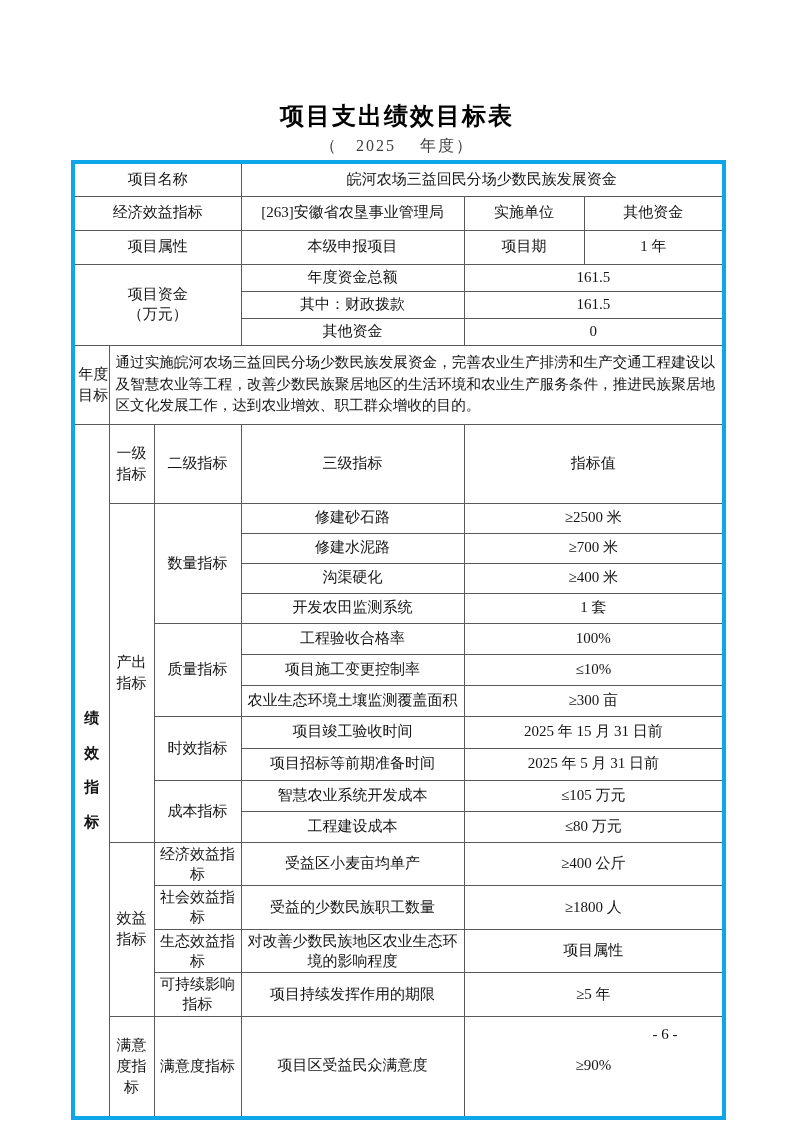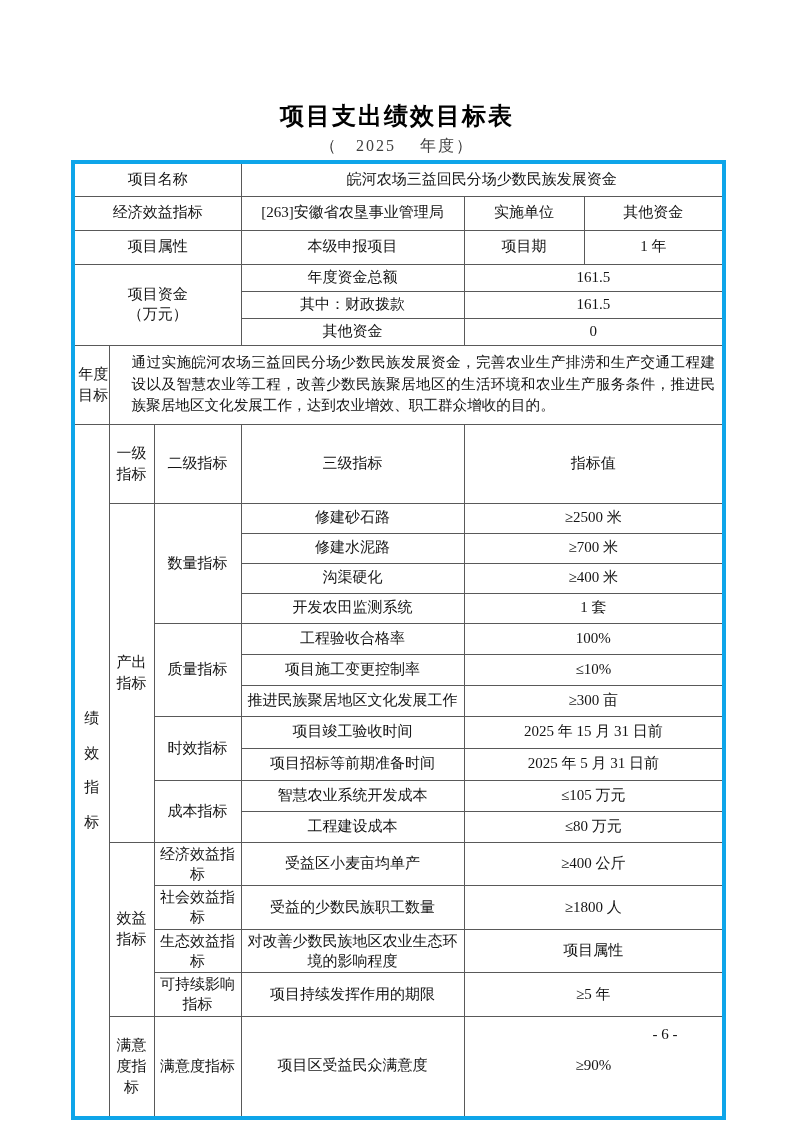--- a/index.html
+++ b/index.html
@@ -26,25 +26,25 @@
   td{
     border:1px solid #595959;
     text-align:center;vertical-align:middle;
     font-size:15px;line-height:1.3;
     padding:1px 2px;overflow:hidden;color:#141414;
   }
   tr.h34{height:34px;} tr.h27{height:27px;} tr.h72{height:72px;}
   tr.h40{height:40px;} tr.h30{height:30px;} tr.h31{height:31px;}
   tr.h32{height:32px;} tr.h38{height:38px;} tr.h37{height:37px;} tr.h54{height:54px;}
   .prewrap{white-space:pre-line;}
-  .vert-label div{width:1.1em;margin:0 auto;word-break:break-all;line-height:2.3;letter-spacing:0;}
+  .vert-label div{width:1.1em;margin:0 auto;word-break:break-all;line-height:2.3;letter-spacing:0;font-weight:bold;}
   .wrap2 div{width:2.15em;margin:17px auto;word-break:break-all;line-height:1.4;}
   .l2cell{word-break:break-all;line-height:1.35;padding:1px 4px;}
   .goal-cell{
-    text-align:left;padding:5px 7px 5px 22px;font-size:14.6px;line-height:1.5;
+    text-align:left;padding:5px 7px 5px 6px;font-size:14.6px;line-height:1.5;
     text-align:justify;
   }
   .page-number{
     position:absolute;top:1026px;left:640px;width:50px;text-align:center;
     font-size:15px;color:#111;
   }
 </style>
 </head>
 <body>
 
@@ -139,21 +139,21 @@
       <tr class="h31">
         <td rowspan="3" class="l2cell">质量指标</td>
         <td>工程验收合格率</td>
         <td colspan="2">100%</td>
       </tr>
       <tr class="h31">
         <td>项目施工变更控制率</td>
         <td colspan="2">≤10%</td>
       </tr>
       <tr class="h31">
-        <td>推进民族聚居地区文化发展工作</td>
+        <td>农业生态环境土壤监测覆盖面积</td>
         <td colspan="2">≥300 亩</td>
       </tr>
 
       <tr class="h32">
         <td rowspan="2" class="l2cell">时效指标</td>
         <td>项目竣工验收时间</td>
         <td colspan="2">2025 年 15 月 31 日前</td>
       </tr>
       <tr class="h32">
         <td>项目招标等前期准备时间</td>

